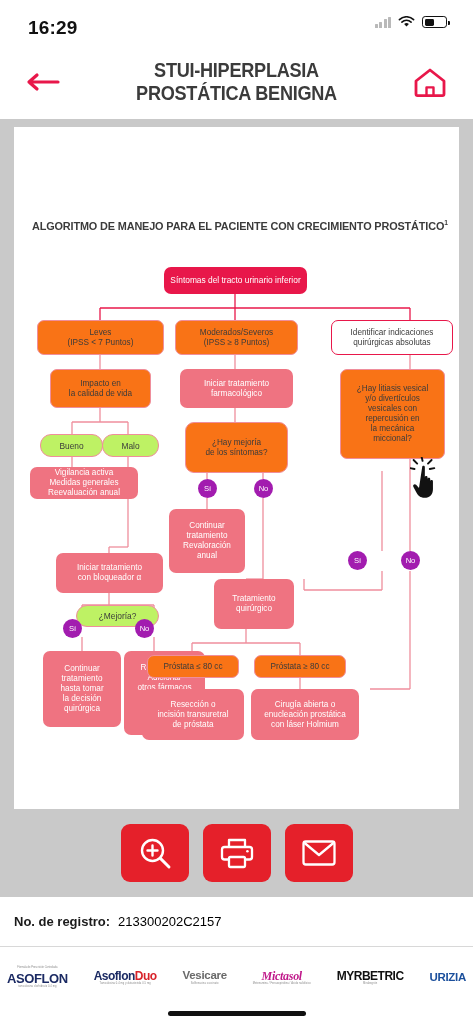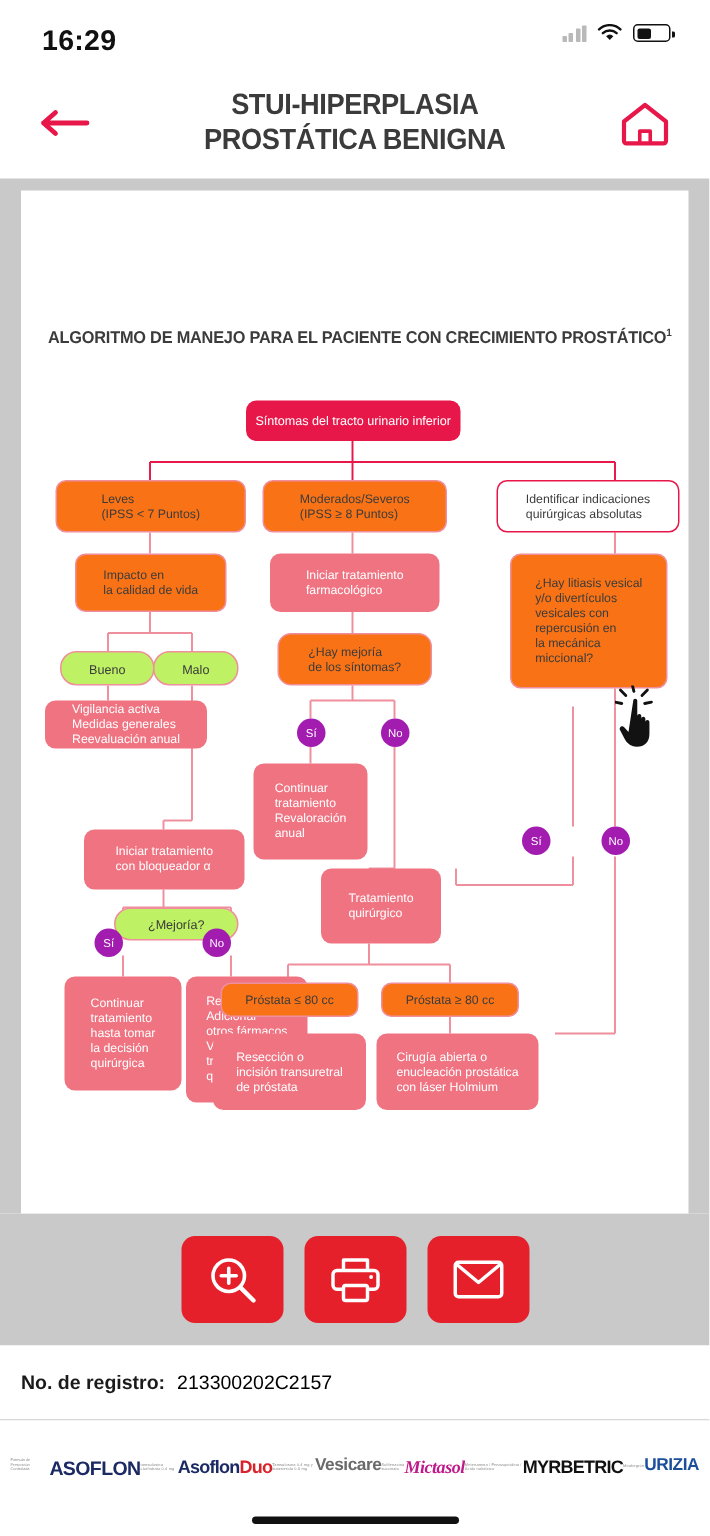--- a/index.html
+++ b/index.html
@@ -48,21 +48,21 @@
     transform:scaleX(.955); transform-origin:left center; white-space:nowrap;
   }
   .algo-title sup { font-size:7px; }
 
   
   .flow { position:absolute; left:0; top:0; width:445px; height:682px; }
   .flow svg.lines { position:absolute; left:0; top:0; }
 
   .node {
     position:absolute; display:flex; align-items:center; justify-content:center;
-    border-radius:7px; line-height:1.22;
+    text-align:center; border-radius:7px; line-height:1.22;
     font-size:8.2px; padding:3px 0;
   }
   .n-solid  { background:#e8174a; color:#fff; border:none; }
   .n-pink   { background:#ef7381; color:#fff; border:none; }
   .n-out    { background:#f97316; color:#3b3b3b; border:1.3px solid #ef8e9c; }
   .n-outred { background:#fff; color:#3b3b3b; border:1.6px solid #e8174a; }
   .pill {
     position:absolute; display:flex; align-items:center; justify-content:center;
     background:#bef264; border:1.3px solid #ef8e9c; border-radius:11px;
     font-size:8.4px; color:#3b3b3b;
@@ -82,21 +82,21 @@
 
   
   .registro { height:50px; display:flex; align-items:center; padding:0 14px;
               background:#fff; border-bottom:1px solid #d8d8d8; }
   .reg-label { font-size:13px; font-weight:700; color:#1b1b1b; }
   .reg-value { font-size:13px; color:#000000; margin-left:8px; }
 
   
   .logos { height:62px; background:#fff; display:flex; align-items:center;
            justify-content:space-between; padding:0 7px; }
-  .logo { display:flex; flex-direction:row; align-items:center; justify-content:center;
+  .logo { display:flex; flex-direction:column; align-items:center; justify-content:center;
           line-height:1; }
   .l-sub { font-size:2.6px; color:#8a8a8a; letter-spacing:.1px; margin-top:1.5px; }
   .l-top { font-size:2.6px; color:#8a8a8a; margin-bottom:1.5px; }
   .l-asoflon { font-size:13px; font-weight:800; color:#1b2a63; letter-spacing:-.4px; }
   .l-duo1 { font-size:12px; font-weight:600; color:#1b2a63; letter-spacing:-.5px; }
   .l-duo2 { font-size:12px; font-weight:800; color:#d8232a; letter-spacing:-.5px; }
   .l-vesi { font-size:11.5px; font-weight:700; color:#6a6a6a; letter-spacing:-.3px; }
   .l-mict { font-size:12px; font-weight:700; font-style:italic; color:#c0198a;
             font-family:"Liberation Serif", serif; letter-spacing:-.3px; }
   .l-myrb { font-size:12px; font-weight:800; color:#111; letter-spacing:-.5px; }
@@ -262,21 +262,21 @@
     </div>
 
     <div class="node n-out" style="left:161px;top:193px;width:123px;height:35px;white-space:pre-line;">
       <span>Moderados/Severos
 (IPSS ≥ 8 Puntos)</span>
     </div>
     <div class="node n-pink" style="left:166px;top:242px;width:113px;height:39px;white-space:pre-line;">
       <span>Iniciar tratamiento
 farmacológico</span>
     </div>
-    <div class="node n-out" style="left:171px;top:295px;width:103px;height:35px;white-space:pre-line;border-radius:9px;">
+    <div class="node n-out" style="left:171px;top:295px;width:103px;height:51px;white-space:pre-line;border-radius:9px;">
       <span>¿Hay mejoría
 de los síntomas?</span>
     </div>
     <div class="badge" style="left:184px;top:352px;">
       <span>Sí</span>
     </div>
     <div class="badge" style="left:240px;top:352px;">
       <span>No</span>
     </div>
     <div class="node n-pink" style="left:155px;top:382px;width:76px;height:64px;white-space:pre-line;">

